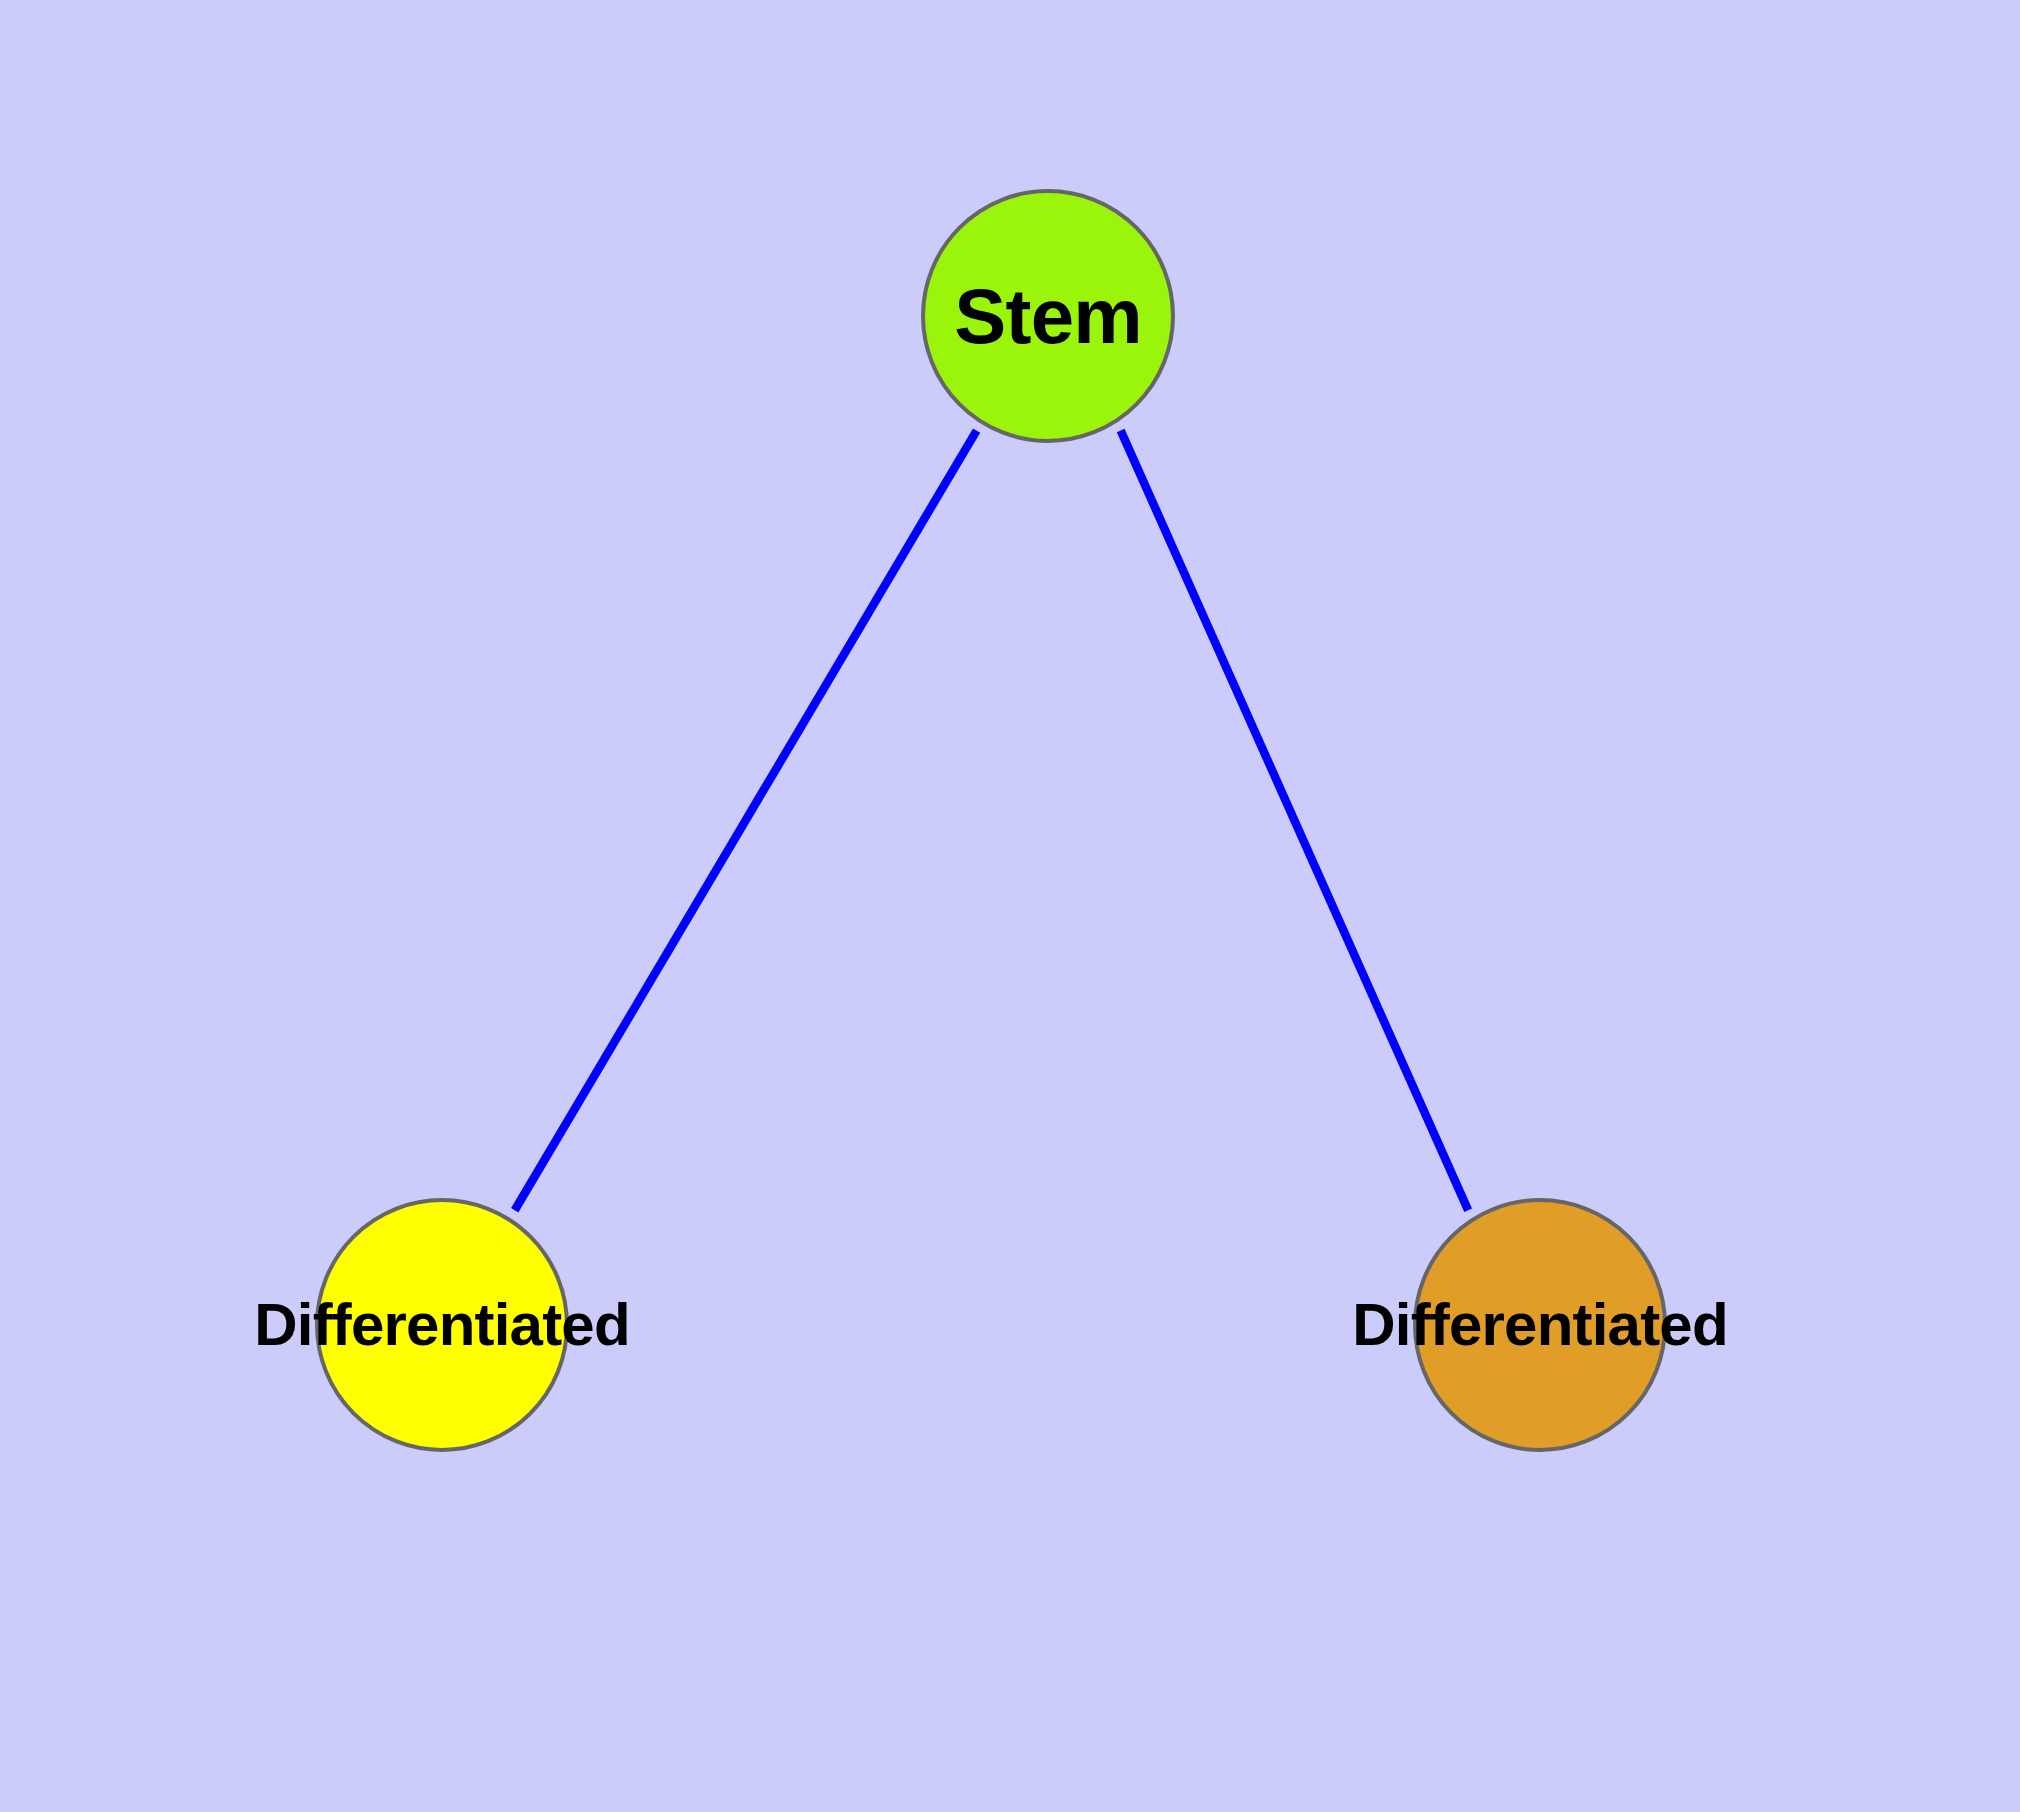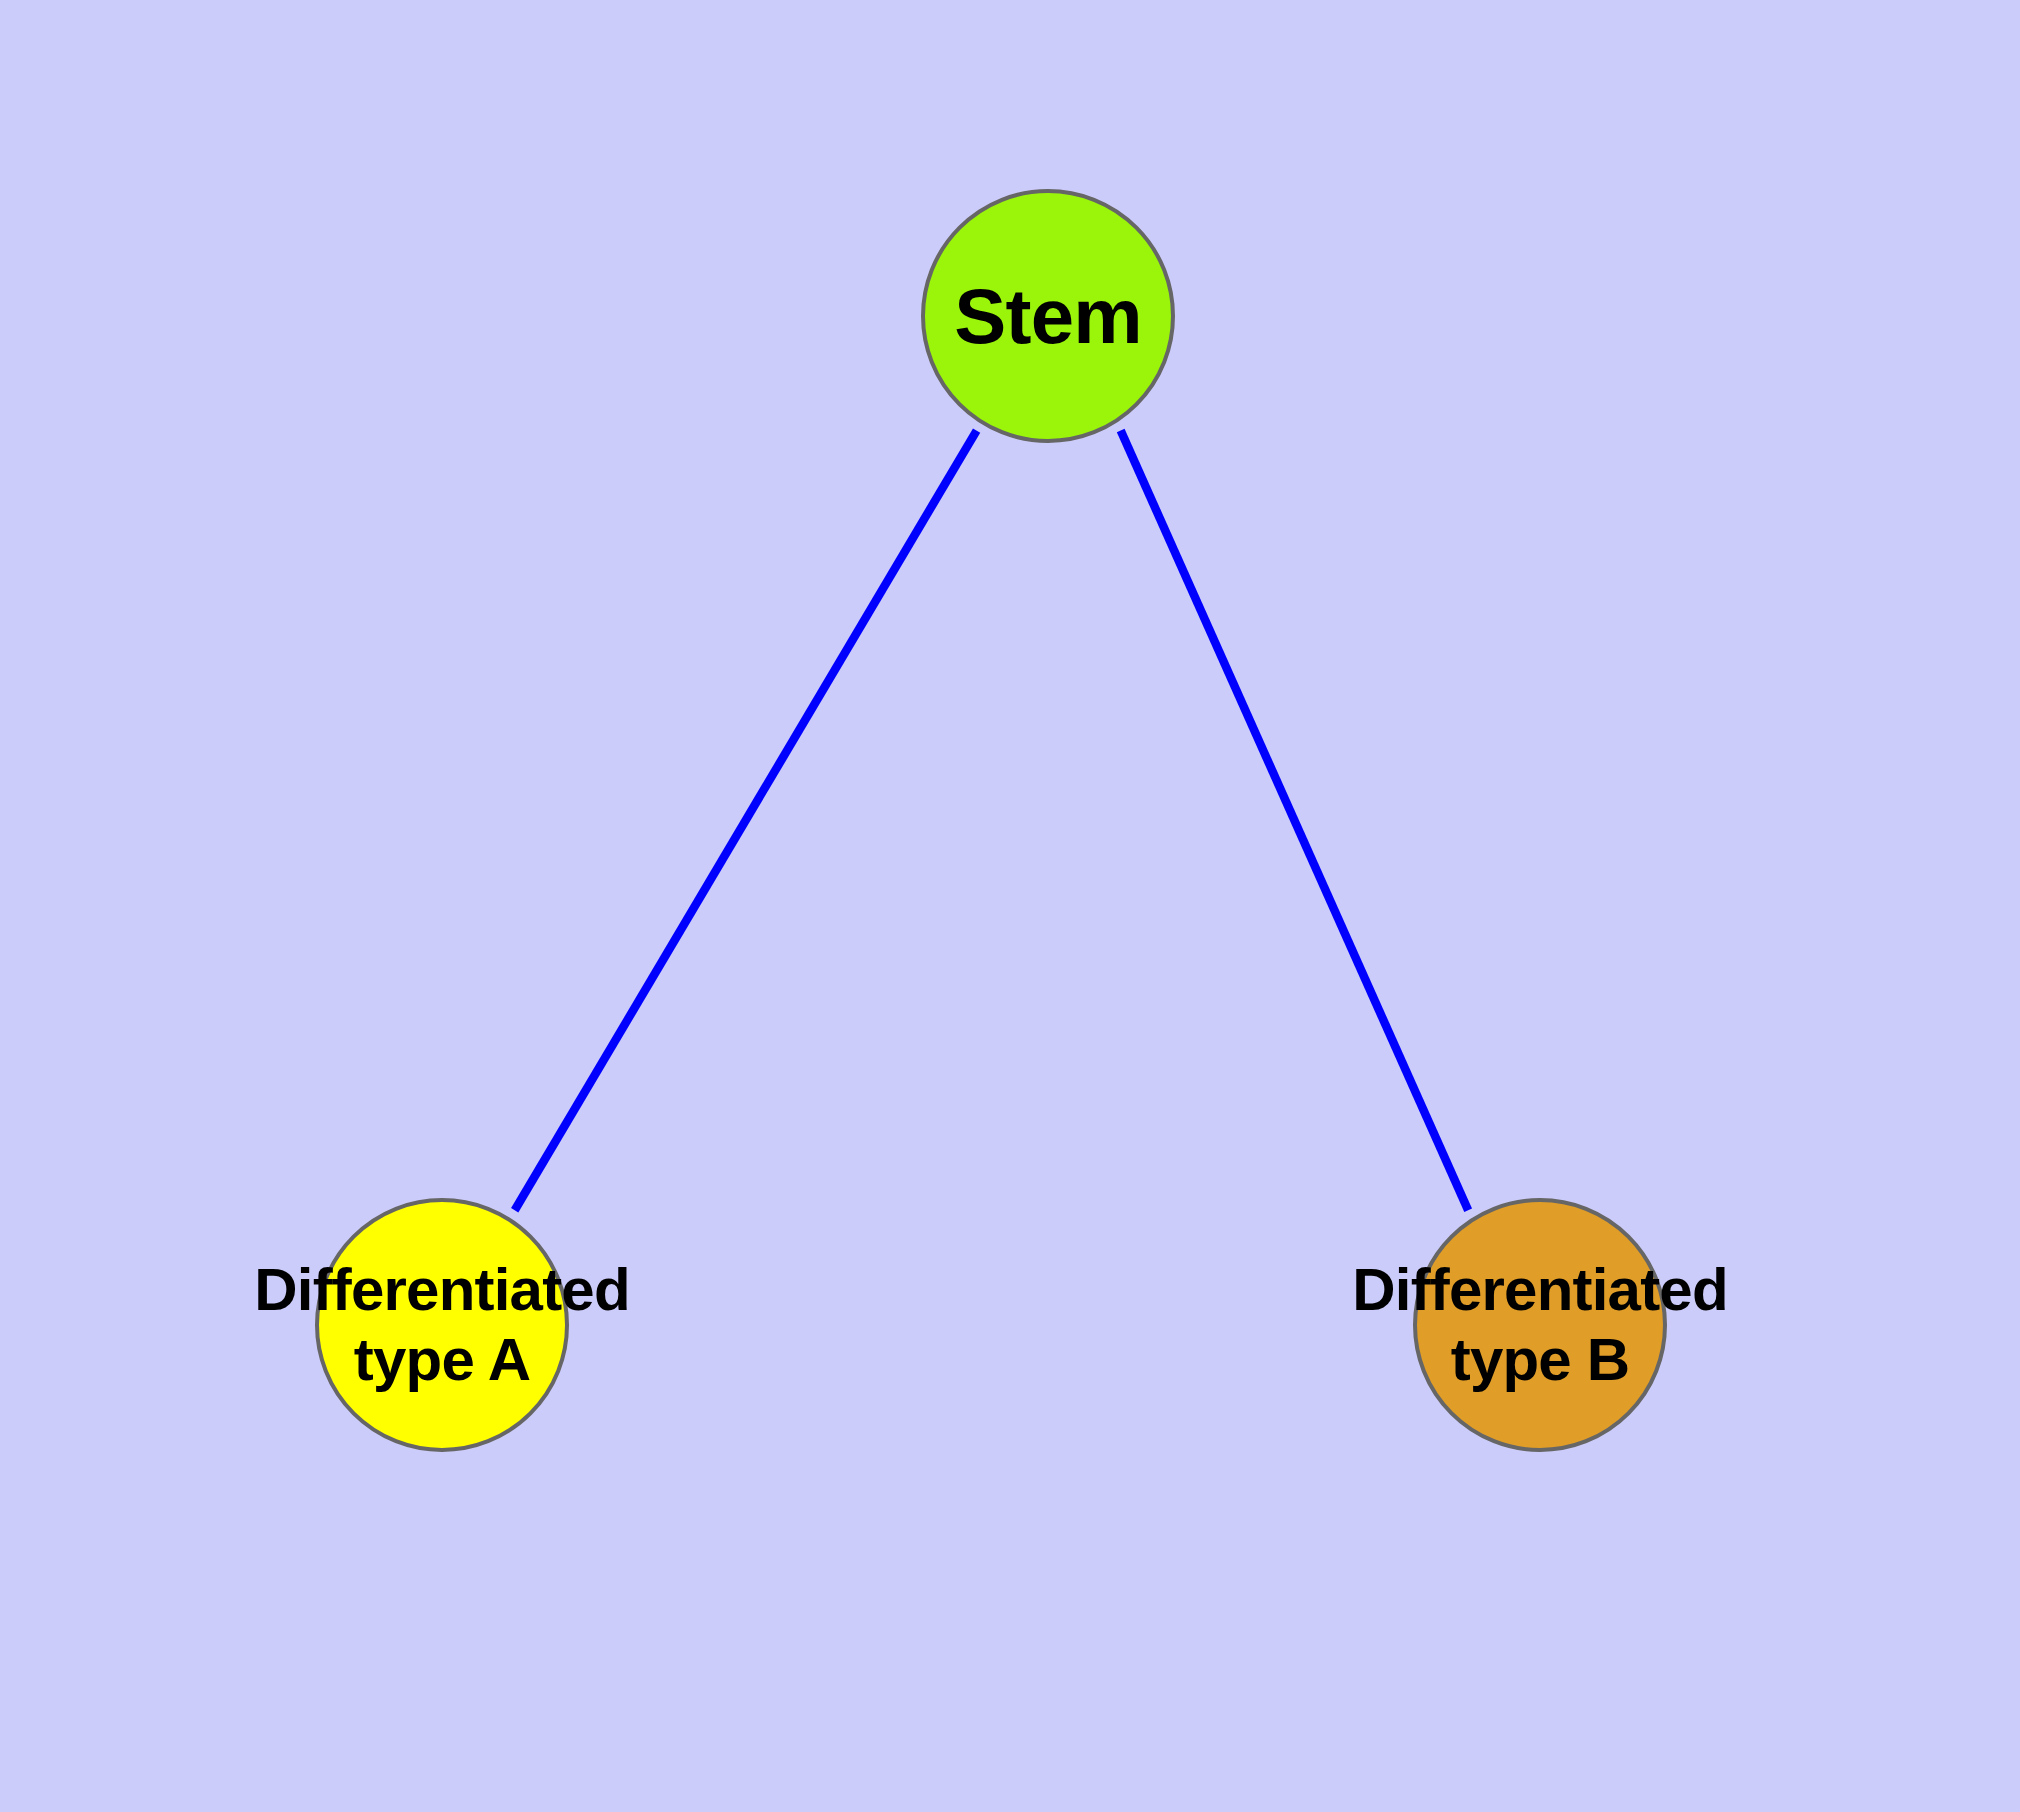--- a/index.html
+++ b/index.html
@@ -86,21 +86,21 @@
   <svg id="edge-layer" viewBox="0 0 2384 2138" xmlns="http://www.w3.org/2000/svg">
     <line x1="1152" y1="508" x2="607" y2="1428" stroke="#0000ff" stroke-width="10"></line>
     <line x1="1322" y1="508" x2="1732" y2="1428" stroke="#0000ff" stroke-width="10"></line>
   </svg>
 
   <div class="node" id="node-stem">
     <span class="node-label"><span>Stem</span></span>
   </div>
 
   <div class="node" id="node-diff-a">
-    <span class="node-label"><span>Differentiated</span><br><span>type A</span></span>
+    <span class="node-label"><span>Differentiated</span><br></span>
   </div>
 
   <div class="node" id="node-diff-b">
-    <span class="node-label"><span>Differentiated</span><br><span>type B</span></span>
+    <span class="node-label"><span>Differentiated</span><br></span>
   </div>
 
 </div>
 
 
 </body></html>

